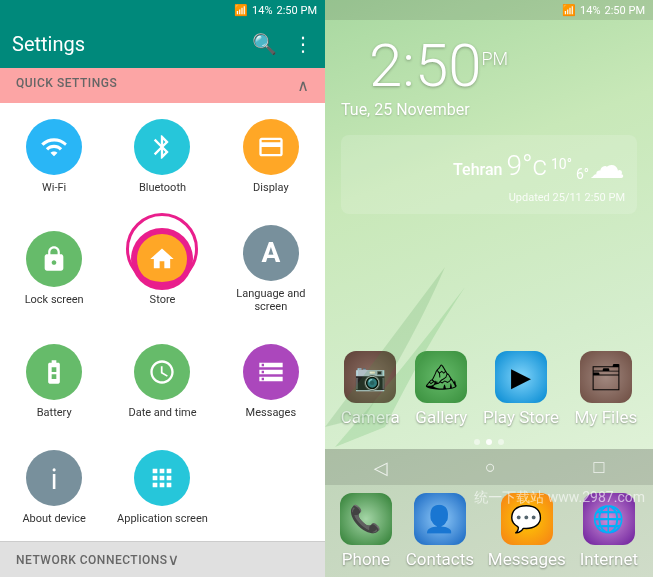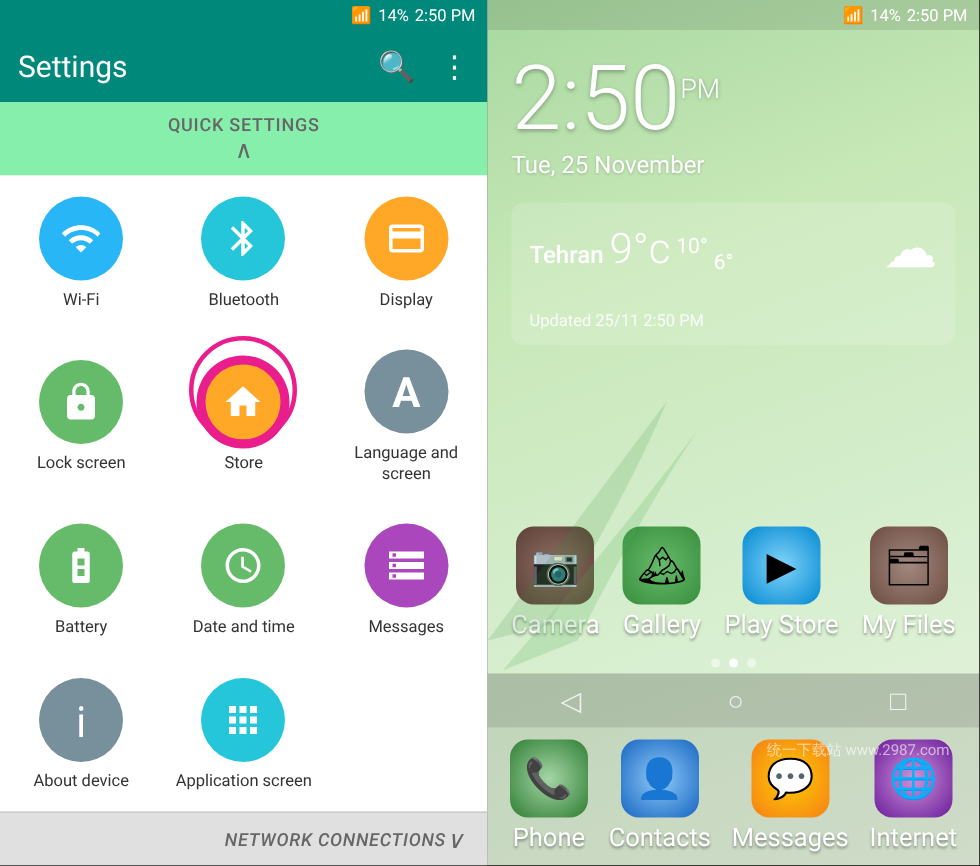--- a/index.html
+++ b/index.html
@@ -49,26 +49,25 @@
       font-weight: 400;
       color: #fff;
     }
 
     .toolbar-icons {
       display: flex;
       gap: 16px;
     }
 
     .quick-settings-header {
-      background: #86efac;
+      background: #fca5a5;
       padding: 8px 16px;
       display: flex;
       justify-content: space-between;
-      align-items: center;
-      flex-direction: column;
+      align-items: flex-start;
     }
 
     .quick-settings-label {
       font-size: 12px;
       color: #666;
       font-weight: 500;
       letter-spacing: 0.5px;
     }
 
     .settings-grid {
@@ -133,24 +132,23 @@
       height: 72px;
       border-radius: 50%;
       border: 3px solid #e91e8c;
       pointer-events: none;
     }
 
     .network-connections-bar {
       background: #e0e0e0;
       padding: 8px 16px;
       display: flex;
-      justify-content: flex-end;
+      justify-content: flex-start;
       align-items: center;
       border-top: 1px solid #ccc;
-      font-style: italic;
     }
 
     .network-label {
       font-size: 12px;
       color: #666;
       font-weight: 500;
       letter-spacing: 0.5px;
     }
 
     
@@ -179,20 +177,21 @@
     .home-time-area {
       padding: 16px 16px 8px 16px;
     }
 
     .home-time {
       font-size: 60px;
       color: #fff;
       font-weight: 300;
       text-shadow: 0 1px 3px rgba(0,0,0,0.3);
       line-height: 1;
+      margin-left: 28px;
     }
 
     .home-time-suffix {
       font-size: 18px;
       vertical-align: super;
     }
 
     .home-date {
       font-size: 16px;
       color: #fff;
@@ -200,21 +199,22 @@
       margin-top: 4px;
     }
 
     .weather-widget {
       background: rgba(255,255,255,0.15);
       border-radius: 8px;
       margin: 8px 16px;
       padding: 10px 12px;
       display: flex;
       flex-direction: column;
-      gap: 20px;
+      gap: 4px;
+      align-items: flex-end;
     }
 
     .weather-main {
       display: flex;
       align-items: center;
       justify-content: space-between;
     }
 
     .weather-city {
       font-size: 16px;
@@ -318,22 +318,22 @@
     }
 
     .dock-phone { background: radial-gradient(circle, #a5d6a7 0%, #2e7d32 100%); }
     .dock-contacts { background: radial-gradient(circle, #90caf9 0%, #1565c0 100%); }
     .dock-messages { background: radial-gradient(circle, #ffcc02 0%, #f57f17 100%); }
     .dock-internet { background: radial-gradient(circle, #ce93d8 0%, #6a1b9a 100%); }
 
     .watermark {
       position: absolute;
       bottom: 70px;
-      right: 20px;
-      font-size: 10px;
+      right: 8px;
+      font-size: 14px;
       color: rgba(255,255,255,0.6);
     }
 
     
     .leaf-deco {
       position: absolute;
       bottom: 130px;
       left: 0;
       width: 160px;
       height: 200px;

